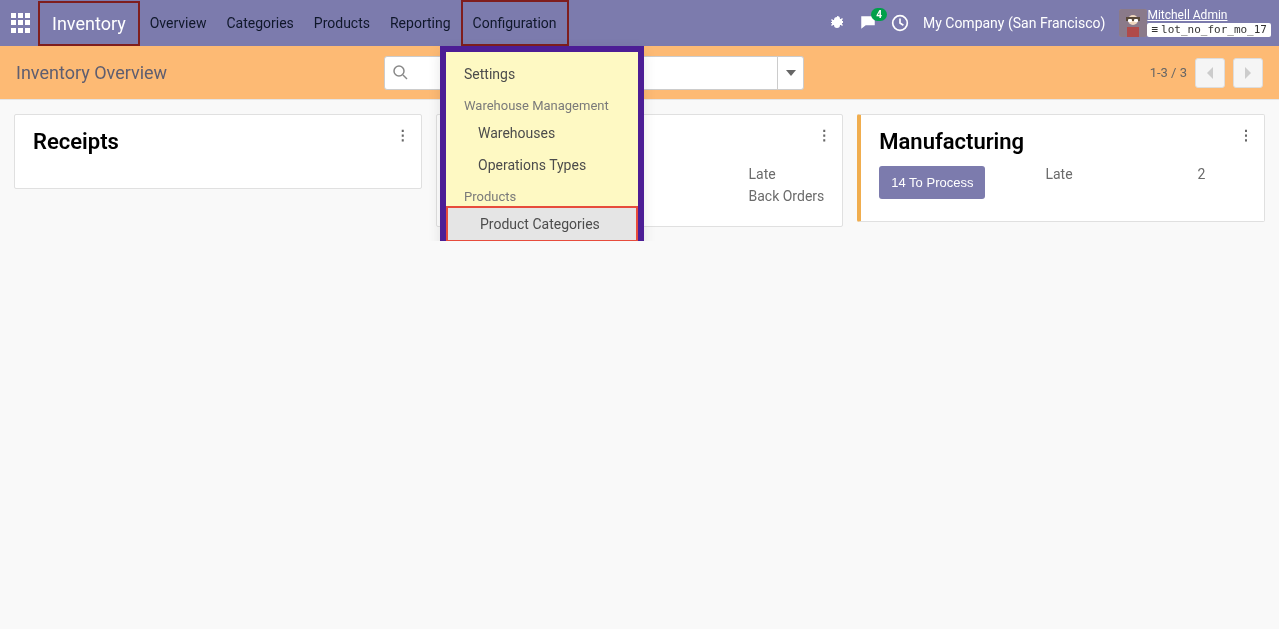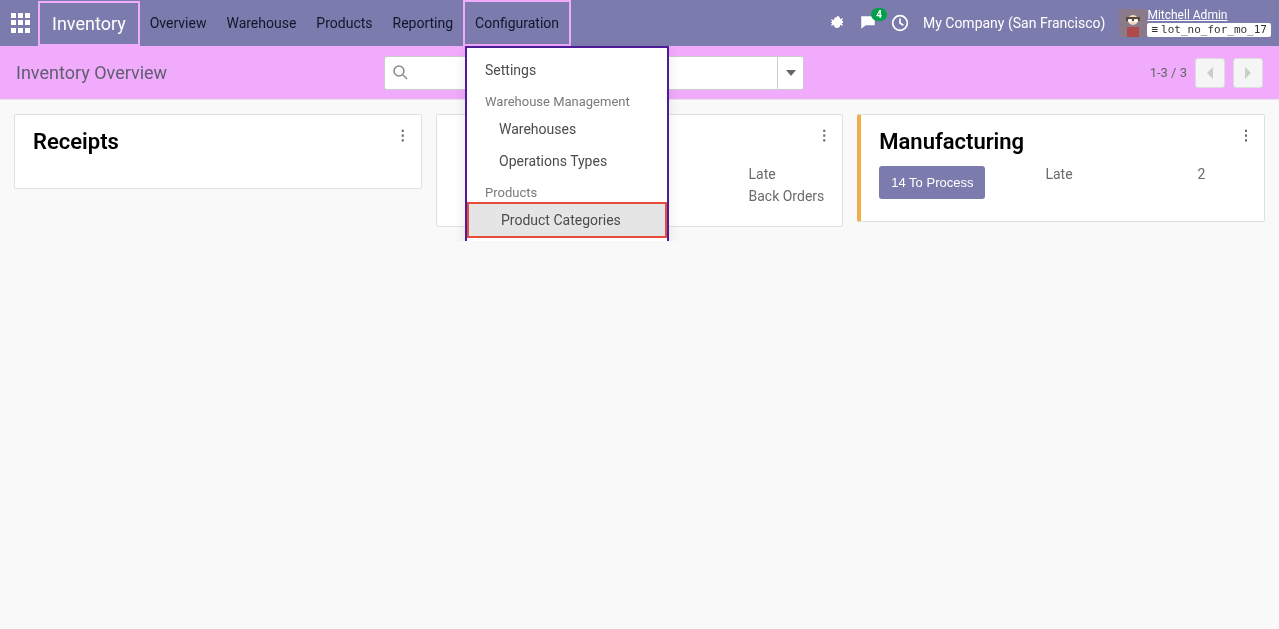--- a/index.html
+++ b/index.html
@@ -12,35 +12,35 @@
     align-items: center;
     padding: 0 8px;
     color: #fff;
     position: relative;
   }
   .navbar-left { display: flex; align-items: center; height: 100%; }
   .apps-icon { width: 24px; height: 24px; display: flex; flex-wrap: wrap; justify-content: center; align-items: center; gap: 2px; padding: 2px; margin-right: 6px; cursor: pointer; }
   .apps-icon span { width: 5px; height: 5px; background: #fff; display: block; }
   .brand { font-size: 18px; padding: 10px 12px; cursor: pointer; }
   .nav-item { font-size: 14px; padding: 14px 10px; color: #0f172a; cursor: pointer; height:46px; display:flex; align-items:center;}
-  .highlight-box { border: 2px solid #f0abfc; }
+  .highlight-box { border: 2px solid #7f1d1d; }
 
   .navbar-right { margin-left: auto; display: flex; align-items: center; gap: 14px; height:100%; }
   .systray-icon { cursor: pointer; display: flex; align-items: center; position: relative; color:#fff; }
   .conv-badge { position: absolute; top: -6px; right: -10px; background: #00a04a; color: #fff; border-radius: 10px; font-size: 10px; padding: 1px 5px; font-weight:bold; }
   .company-name { font-size: 14px; cursor: pointer; }
   .user-block { display: flex; align-items: center; gap: 0; cursor: pointer; }
   .avatar { width: 28px; height: 28px; border-radius: 3px; background: #a88; display:flex; align-items:center; justify-content:center; overflow:hidden;}
   .user-texts { display:flex; flex-direction:column; line-height:1.1; }
   .user-name { font-size: 12px; text-decoration: underline; }
   .db-badge { background:#fff; color:#333; font-family: monospace; font-size:11px; padding:1px 4px; border-radius:2px; display:flex; align-items:center; gap:3px; }
   .db-badge::before { content:"≡"; font-size:11px; }
 
   .control-panel {
-    background: #f0abfc;
+    background: #fdba74;
     border-bottom: 1px solid #e5e5e5;
     padding: 12px 16px;
     display: flex;
     align-items: center;
     height: 54px;
   }
   .breadcrumb-title { font-size: 18px; color: #5f5e70; }
   .search-wrap { margin-left: auto; margin-right: auto; position: relative; display:flex; align-items:center; left:-64px; }
   .search-input {
     width: 394px; height: 34px; border: 1px solid #ccc; border-radius: 3px 0 0 3px;
@@ -57,22 +57,22 @@
   .card { background:#fff; border:1px solid #e0e0e0; border-radius:2px; width: 420px; padding:14px 18px 22px 18px; position:relative; }
   .card-title { font-size:22px; font-weight:600; color:#000000; margin-bottom:12px; }
   .card-kebab { position:absolute; top:12px; right:12px; color:#666; cursor:pointer; font-weight:bold; letter-spacing:-1px;}
   .card-body { display:flex; align-items:flex-start; gap: 60px; }
   .btn-primary { background:#7C7BAD; color:#fff; border:none; padding:9px 12px; border-radius:3px; font-size:13px; cursor:pointer; font-weight:500;}
   .status-rows { display:flex; flex-direction:column; gap:6px; font-size:14px; color:#6b6b6b; }
   .status-rows .row { display:flex; gap:60px; justify-content:space-between;}
   .card-manu { border-left: 4px solid #f0ad4e; }
 
   .dropdown {
-    position: absolute; top: 46px; left: 465px; width: 204px; background:#ffffff;
-    border:2px solid #4c1d95; box-shadow: 0 4px 12px rgba(0,0,0,0.1);
+    position: absolute; top: 46px; left: 440px; width: 204px; background:#fef9c3;
+    border:6px solid #4c1d95; box-shadow: 0 4px 12px rgba(0,0,0,0.1);
     padding: 6px 0; z-index: 20;
   }
   .dd-item { padding: 8px 18px; font-size:14px; color:#4c4c4c; cursor:pointer; }
   .dd-header { padding: 8px 18px 4px 18px; font-size:13px; color:#7a7a7a; }
   .dd-sub { padding-left: 32px; }
   .dd-active { background:#e5e5e5; border: 2px solid #e74c3c; margin: -2px 0; }
 
   svg { display:block; }
 </style>
 </head>
@@ -86,21 +86,21 @@
         <span></span>
       <span></span>
         <span></span>
         <span></span>
       <span></span>
         <span></span>
         <span></span>
     </div>
     <div class="brand highlight-box">Inventory</div>
     <div class="nav-item">Overview</div>
-    <div class="nav-item">Warehouse</div>
+    <div class="nav-item">Categories</div>
     <div class="nav-item">Products</div>
     <div class="nav-item">Reporting</div>
     <div class="nav-item highlight-box">Configuration</div>
   </div>
   <div class="navbar-right">
     <div class="systray-icon">
       <svg width="16" height="16" viewBox="0 0 16 16" fill="#fff">
           <path d="M8 1a3 3 0 0 1 3 3h1l1-1 1 1-1 1v1h1v2h-1v1l1 1-1 1-1-1h-1a3 3 0 0 1-6 0H4l-1 1-1-1 1-1v-1H2V7h1V6L2 5l1-1 1 1h1a3 3 0 0 1 3-3z"></path>
         </svg>
     </div>

